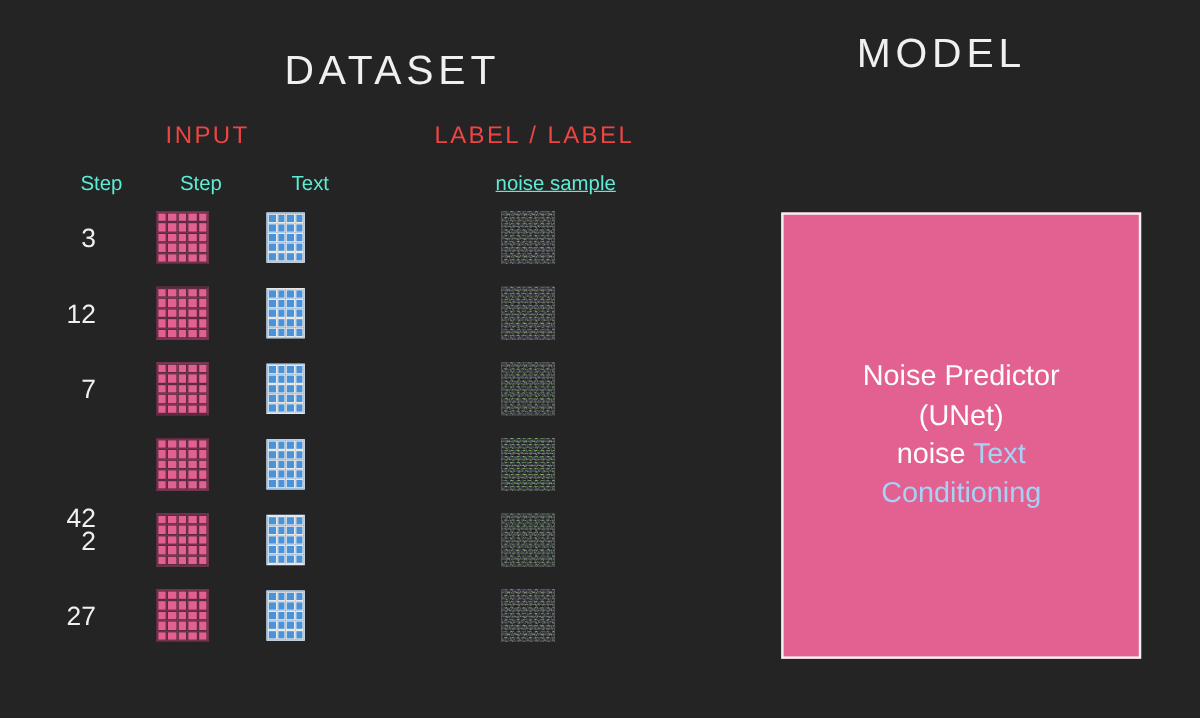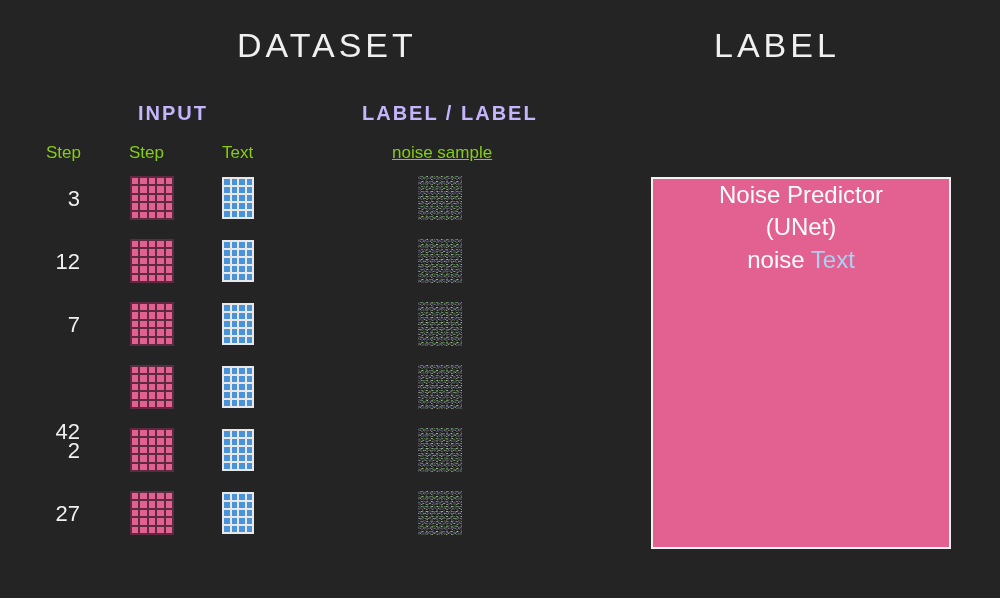--- a/index.html
+++ b/index.html
@@ -17,28 +17,29 @@
     position: absolute;
     font-size: 34px;
     letter-spacing: 4px;
     font-weight: 200;
     color: #f0f0f0;
   }
   .sub-heading {
     position: absolute;
     font-size: 20px;
     letter-spacing: 2px;
-    font-weight: 700;
-    color: #c4b5fd;
+    font-weight: 400;
+    color: #ef4444;
   }
   .col-head {
     position: absolute;
     font-size: 17px;
     font-weight: 300;
-    color: #84cc16;
+    color: #5eead4;
+    margin-left: 21px;
   }
   .step-num {
     position: absolute;
     font-size: 22px;
     color: #f0f0f0;
     text-align: right;
     width: 40px;
   }
 
   .grid-pink {
@@ -80,39 +81,39 @@
 
   .model-box {
     position: absolute;
     left: 651px;
     top: 177px;
     width: 300px;
     height: 372px;
     background: #e26191;
     border: 2px solid #f2f2f2;
     display: flex;
-    align-items: flex-start;
+    align-items: center;
     justify-content: center;
     text-align: center;
     padding: 0 30px;
   }
   .model-box .txt {
     font-size: 24px;
     line-height: 1.35;
     font-weight: 300;
     color: #fdfdfd;
   }
   .model-box .txt .sub { display:inline; }
   .model-box .txt .blue { color: #a7d1f5; }
 </style>
 </head>
 <body>
 
-<div class="heading" style="left:237px; top:26px;">DATASET</div>
-<div class="heading" style="left:714px; top:26px;">LABEL</div>
+<div class="heading" style="left:237px; top:40px;">DATASET</div>
+<div class="heading" style="left:714px; top:26px;">MODEL</div>
 
 <div class="sub-heading" style="left:138px; top:102px;">INPUT</div>
 <div class="sub-heading" style="left:362px; top:102px;">LABEL  / LABEL</div>
 
 <div class="col-head" style="left:46px; top:143px;">Step</div>
 <div class="col-head" style="left:129px; top:143px;">Step</div>
 <div class="col-head" style="left:222px; top:143px;">Text</div>
 <div class="col-head" style="left:392px; top:143px;text-decoration:underline;">noise sample</div>
 
 <div class="step-num" style="left:40px; top:186px;">3</div>
@@ -423,14 +424,15 @@
 <div class="noise" style="left:418px; top:302px;"></div>
 <div class="noise" style="left:418px; top:365px;"></div>
 <div class="noise" style="left:418px; top:428px;"></div>
 <div class="noise" style="left:418px; top:491px;"></div>
 
 <div class="model-box">
   <div class="txt">
     <span>Noise Predictor</span><br>
     <span>(UNet)</span><br>
     <span class="sub">noise </span><span class="sub blue">Text</span><br>
+    <span class="blue">Conditioning</span>
   </div>
 </div>
 
 </body></html>

